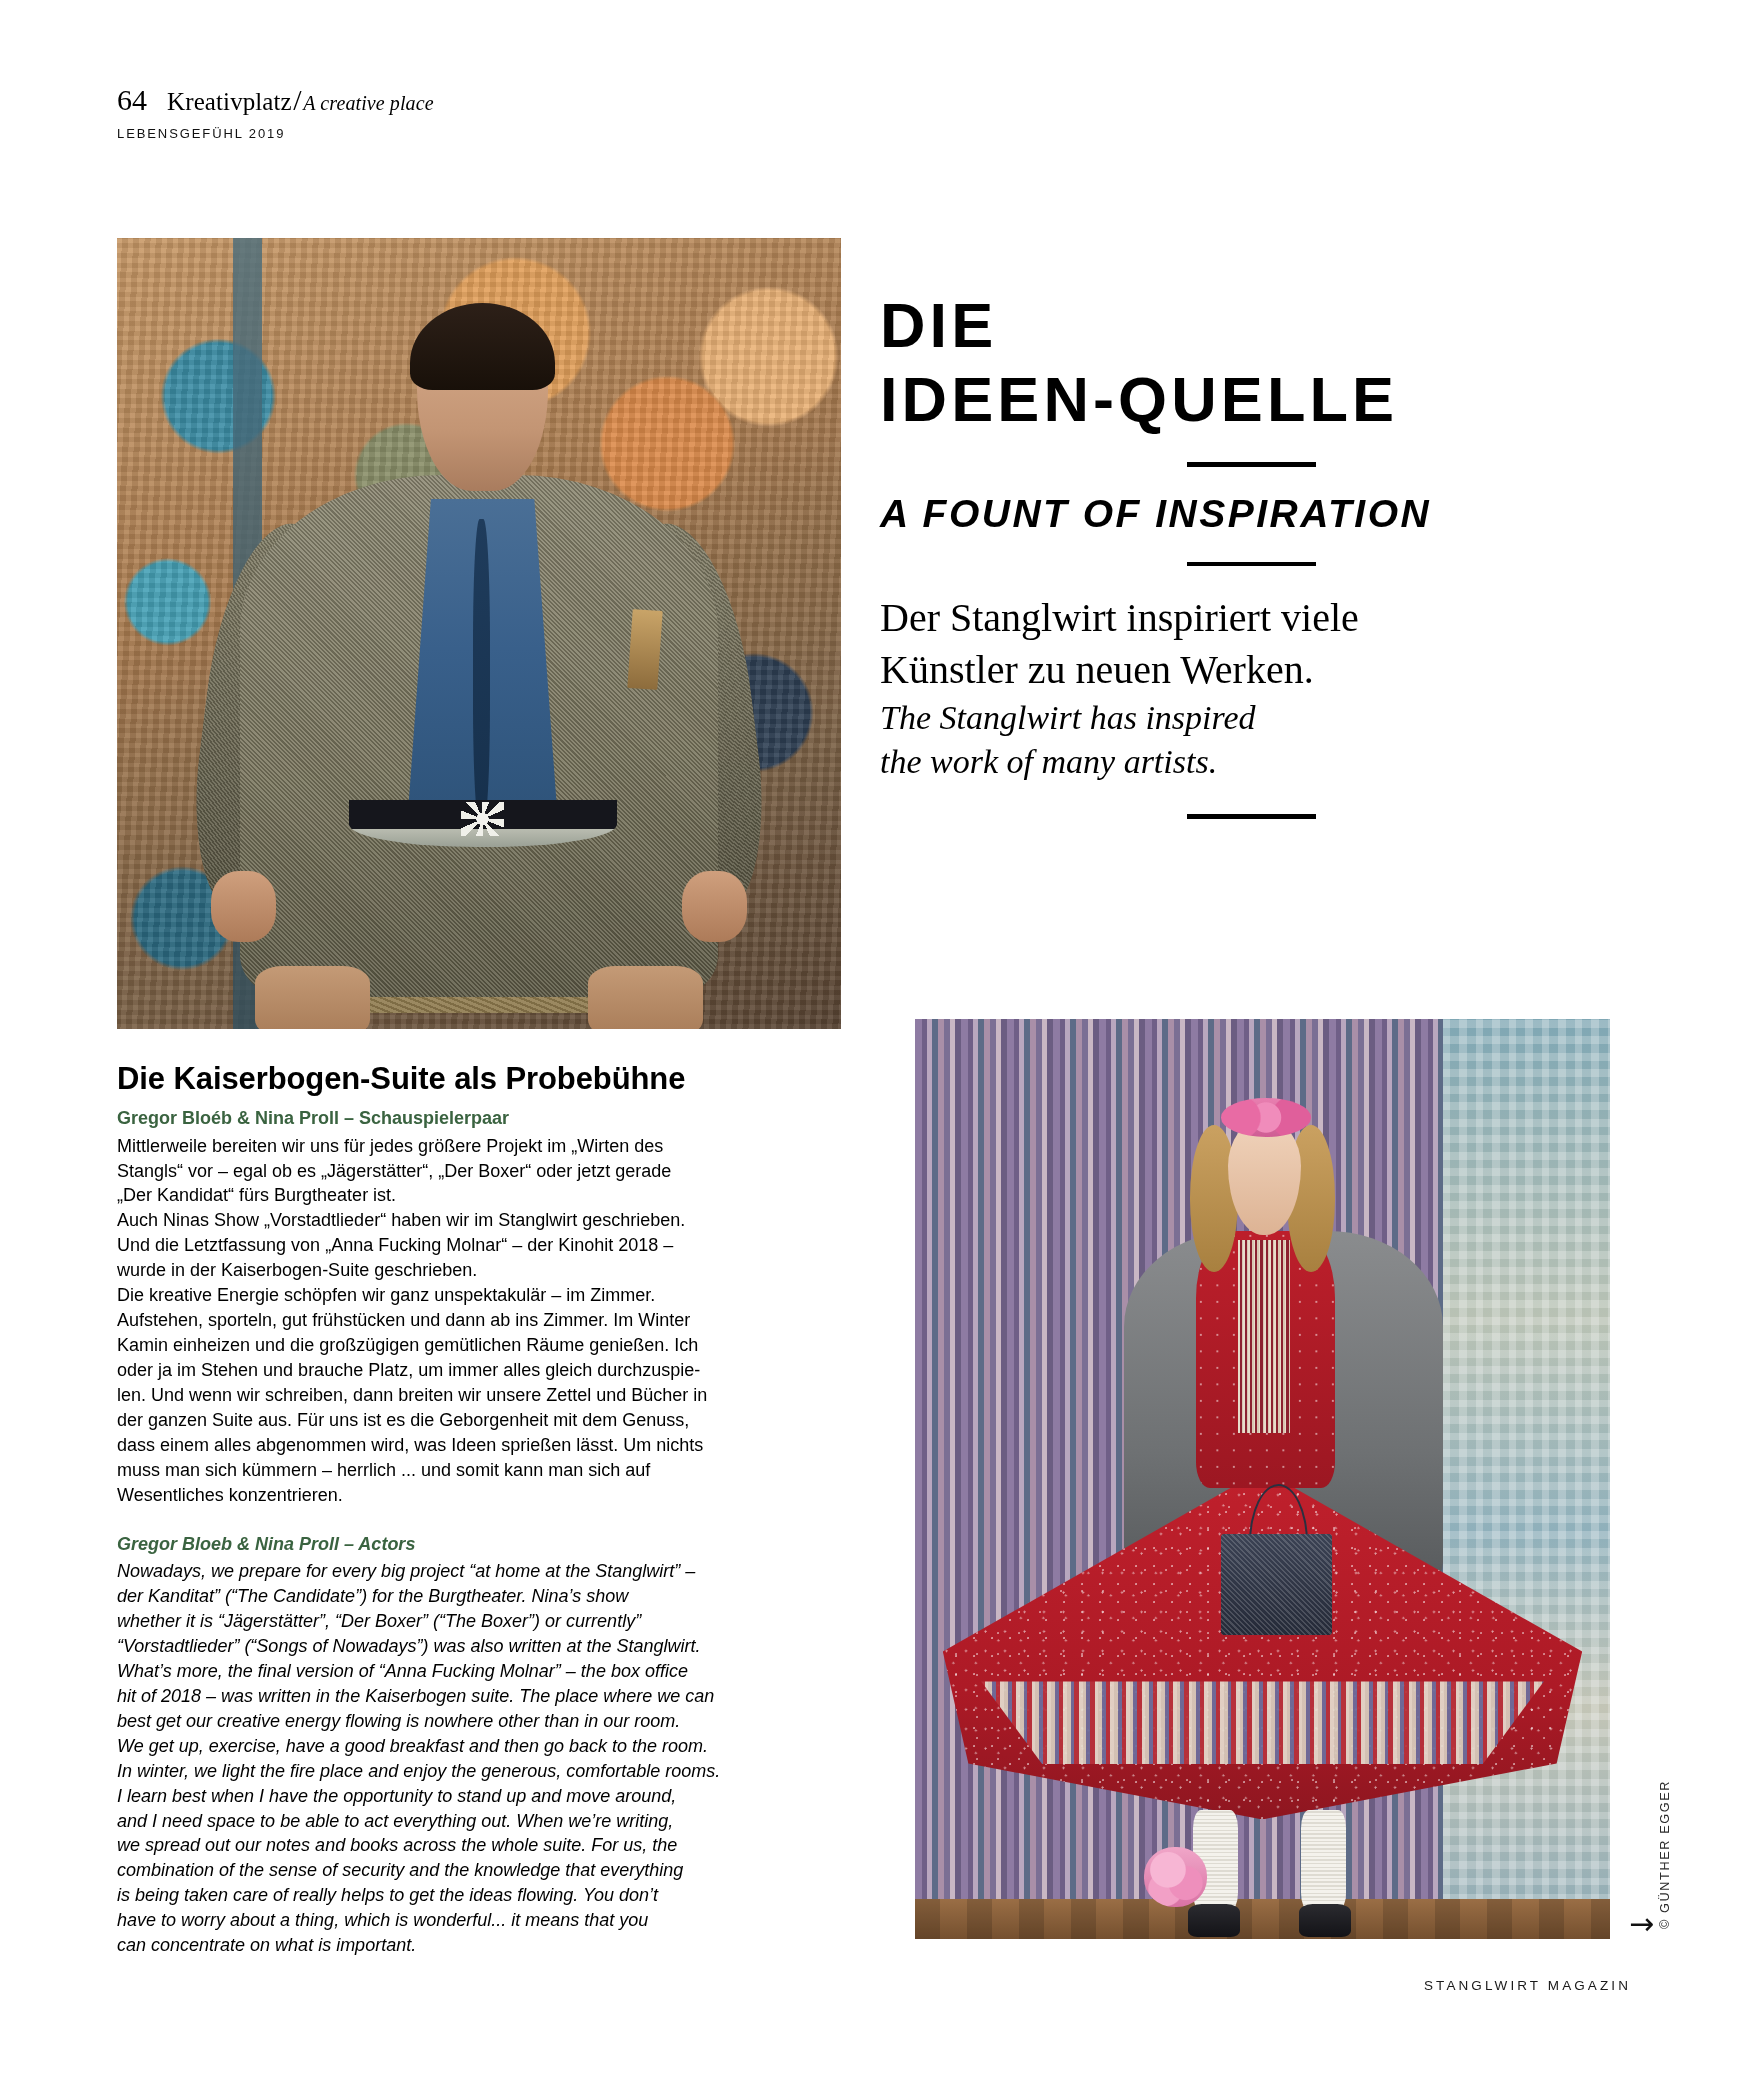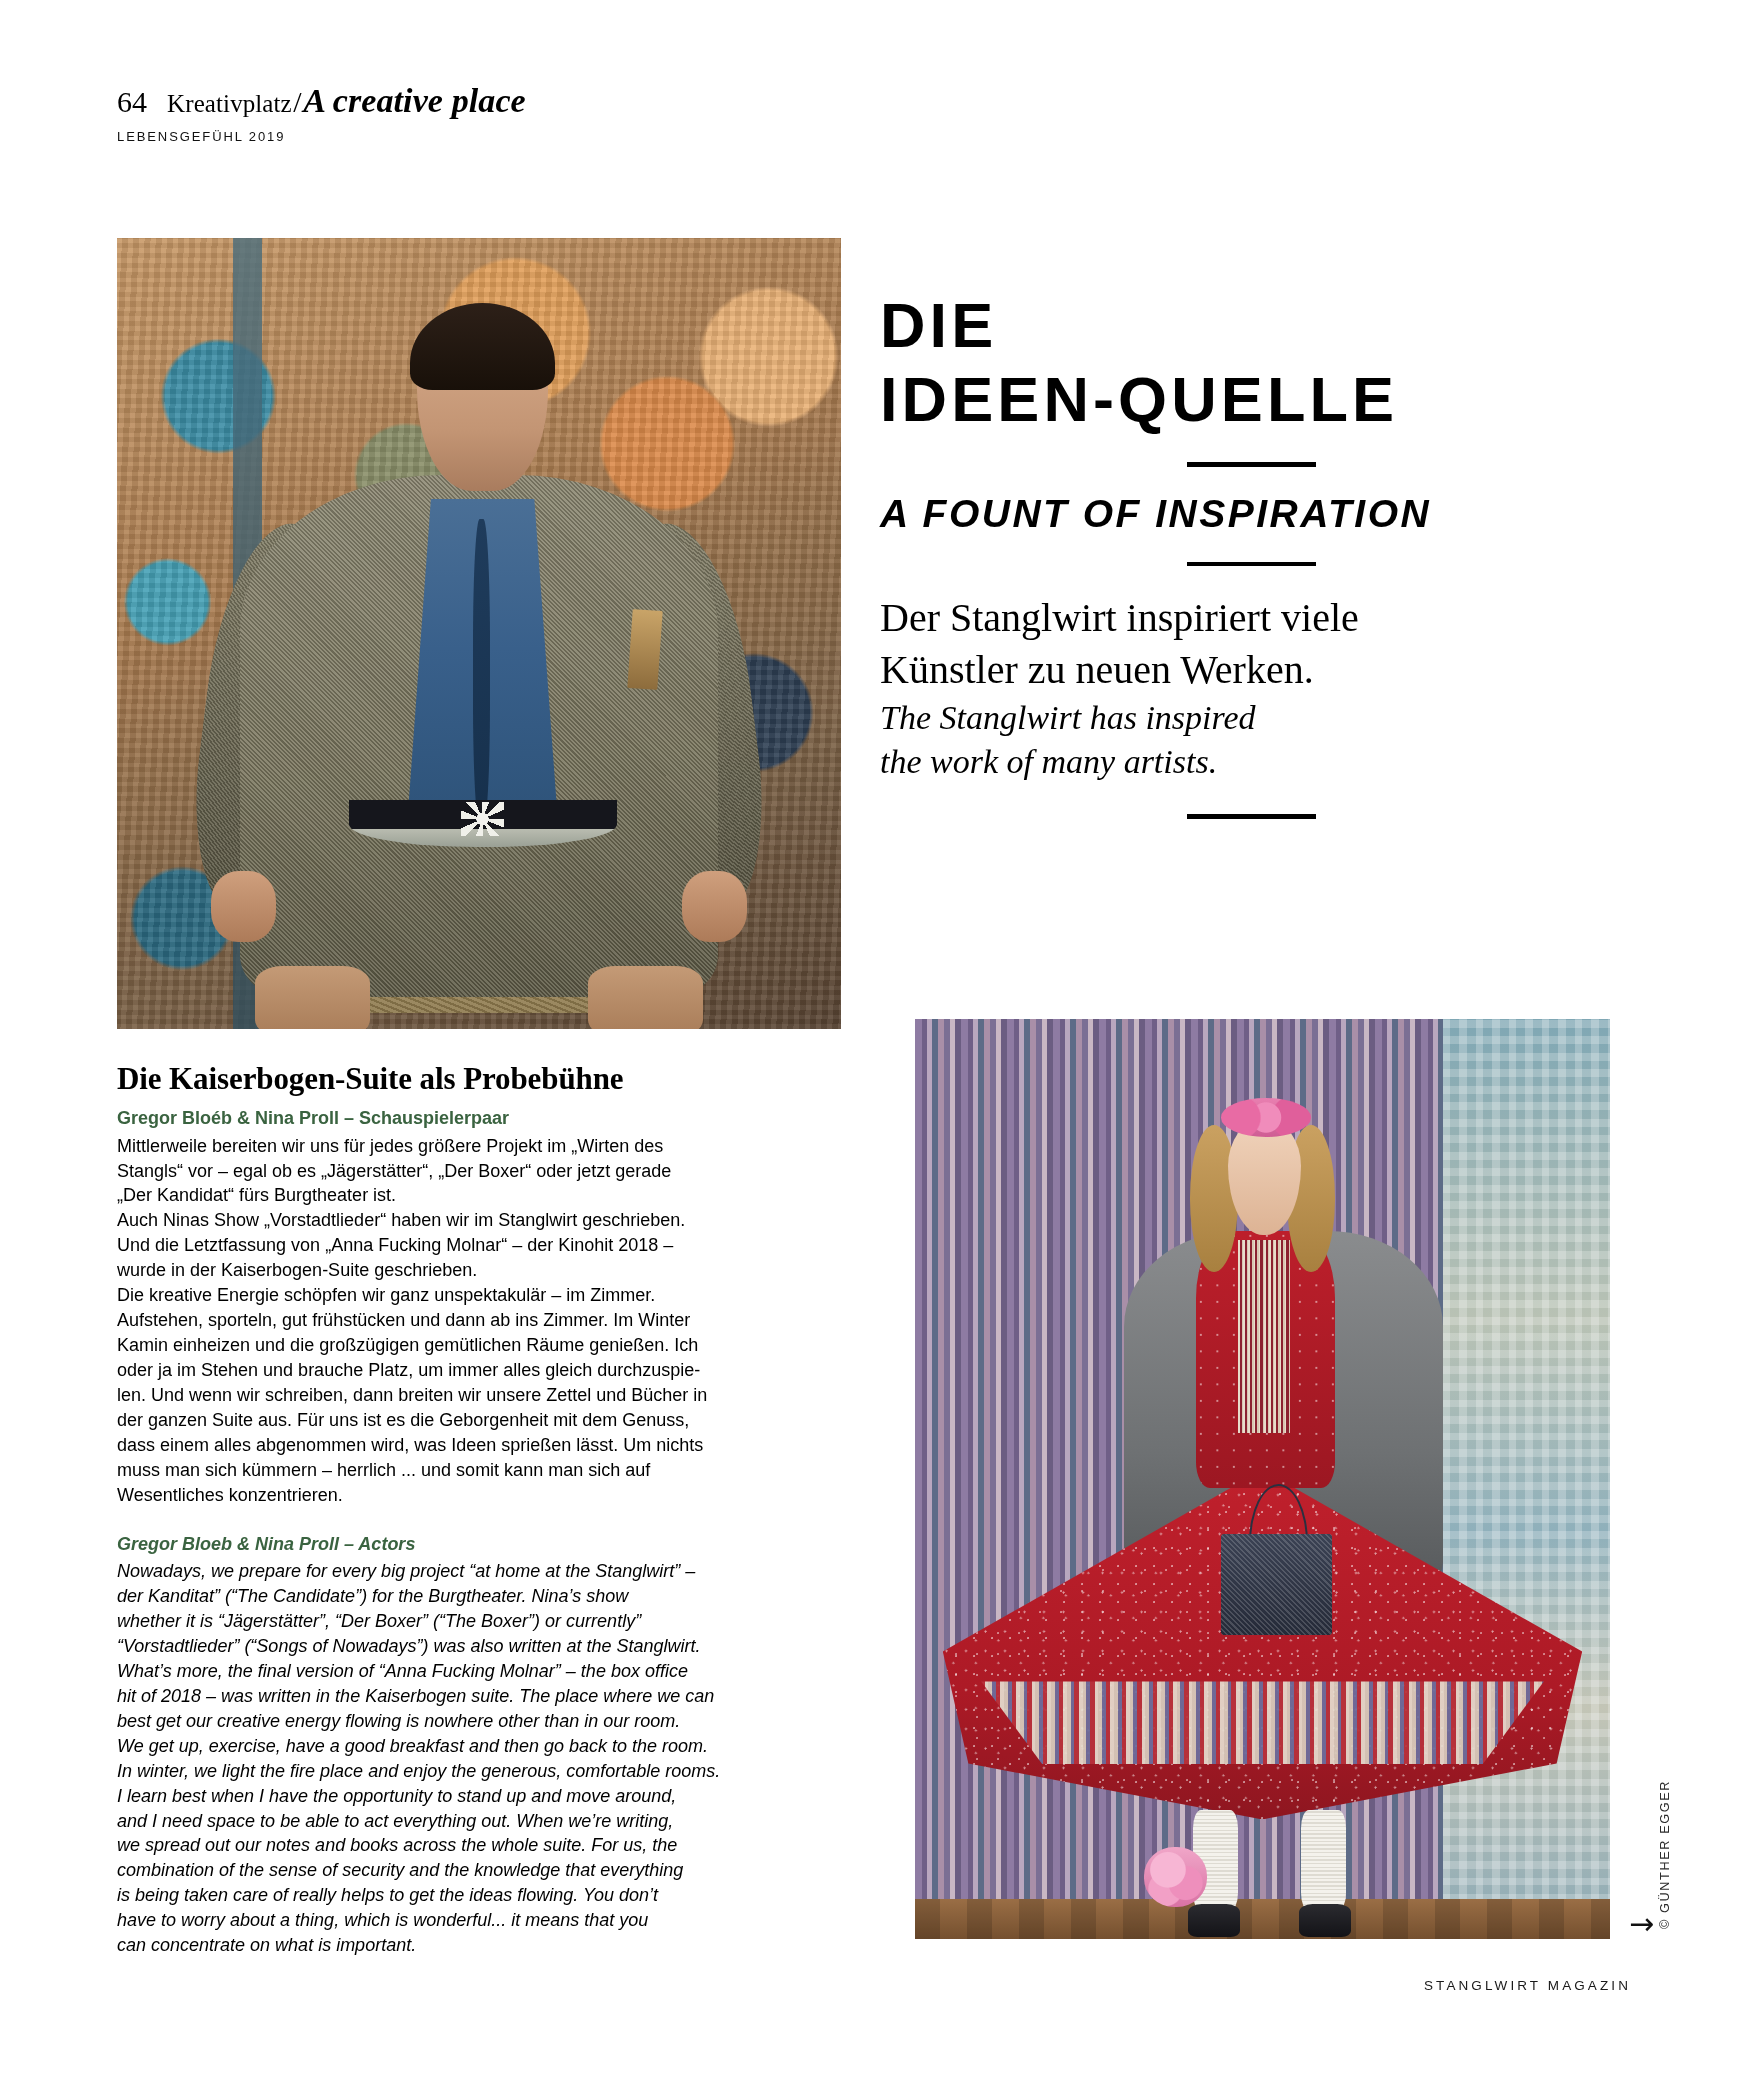--- a/index.html
+++ b/index.html
@@ -26,21 +26,21 @@
   .rh-line1 {
     font-family: "Liberation Serif", serif;
     font-size: 31px;
     line-height: 1.0;
     white-space: nowrap;
     letter-spacing: 0.1px;
   }
   .rh-folio { font-size: 30px; }
   .rh-de   { font-size: 25px; }
   .rh-sep  { font-size: 30px; padding: 0 1.5px; }
-  .rh-en   { font-size: 34px; font-style: italic; font-weight: bold; }
+  .rh-en   { font-size: 20px; font-style: italic; }
   .rh-line2 {
     margin-top: 10.5px;
     font-family: "Liberation Sans", sans-serif;
     font-size: 13px;
     letter-spacing: 1.9px;
     color: #111;
   }
 
   
   .photo {
@@ -342,21 +342,21 @@
   }
 
   
   #article {
     position: absolute;
     left: 117px;
     top: 1062px;
     width: 719px;
   }
   .art-head {
-    font-family: Liberation Serif, serif;
+    font-family: Liberation Sans, sans-serif;
     font-weight: bold;
     font-size: 31px;
     line-height: 1.12;
     margin: 0 0 10.5px 0;
     letter-spacing: -0.1px;
   }
   .byline {
     font-family: "Liberation Sans", sans-serif;
     font-weight: bold;
     font-size: 18px;

